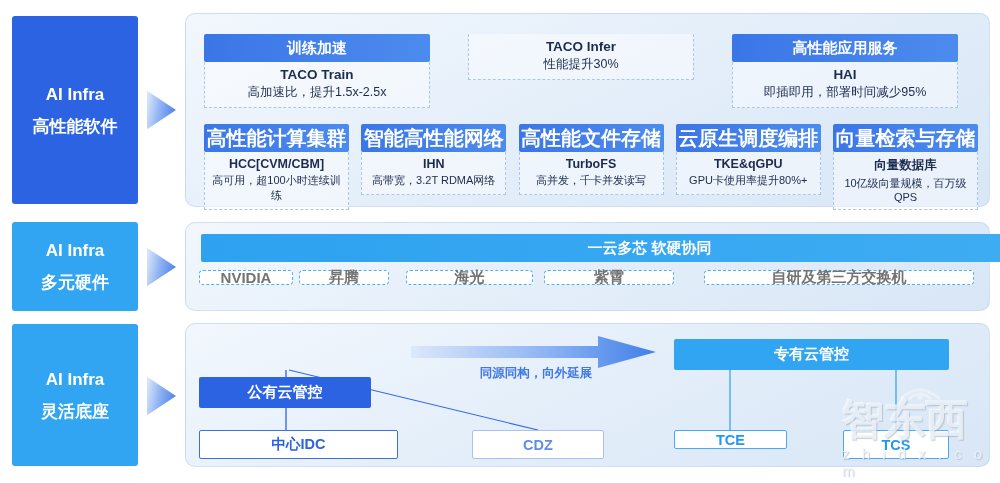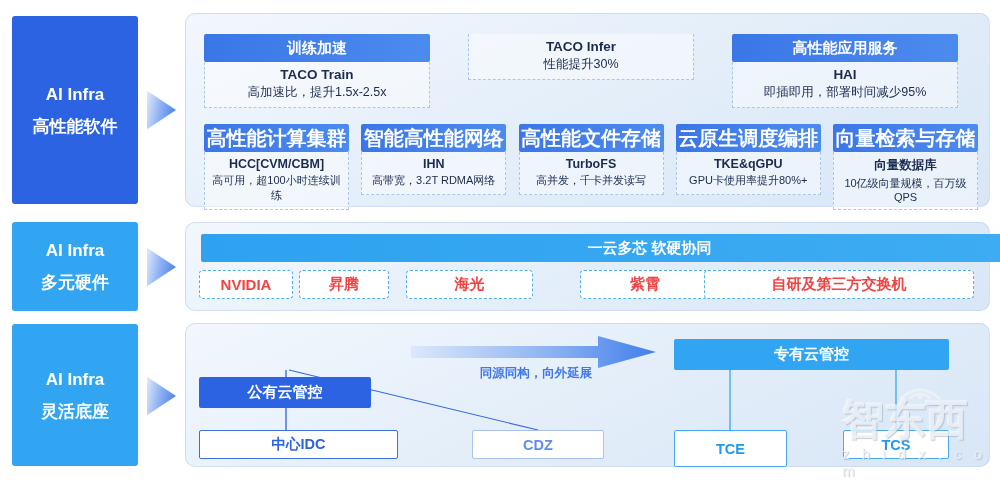--- a/index.html
+++ b/index.html
@@ -46,40 +46,40 @@
     text-align:center;color:var(--navy);padding:5px 2px 6px;}
   .b1{font-size:13.5px;font-weight:600;}
   .b2{font-size:12.5px;margin-top:2px;}
   .row2 .b1{font-size:12.5px;}
   .row2 .b2{font-size:11px;}
 
   
   .hw-bar{position:absolute;left:15px;top:11px;width:897px;height:28px;border-radius:2px;
     background:linear-gradient(90deg,#2EA2F0,#3FADF3);color:#fff;font-weight:700;font-size:15px;
     display:flex;align-items:center;justify-content:center;box-sizing:border-box;}
-  .chip{position:absolute;top:47px;height:29px;background:#fff;border:1.5px dashed var(--cyandash);
+  .chip{position:absolute;top:47px;height:15px;background:#fff;border:1.5px dashed var(--cyandash);
     border-radius:4px;display:flex;align-items:center;justify-content:center;
-    font-size:15px;font-weight:600;color:#ef4444;box-sizing:border-box;}
+    font-size:15px;font-weight:600;color:#737373;box-sizing:border-box;}
   .chip.c0{left:13px;width:94px;}
   .chip.c1{left:113px;width:90px;}
   .chip.c2{left:220px;width:127px;}
-  .chip.c3{left:358px;width:130px;margin-left:36px;}
+  .chip.c3{left:358px;width:130px;}
   .chip.c4{left:518px;width:270px;}
 
   
   .node{position:absolute;display:flex;align-items:center;justify-content:center;
     border-radius:2px;box-sizing:border-box;}
   .node.solid-royal{background:var(--royal);color:#fff;font-weight:700;font-size:15px;margin-top:38px;}
   .node.solid-cyan{background:var(--cyan);color:#fff;font-weight:700;font-size:15px;}
   .node.outline{background:#fff;font-size:14.5px;font-weight:700;}
   .node.pub{left:13px;top:15px;width:172px;height:31px;}
   .node.priv{left:488px;top:15px;width:275px;height:31px;}
   .node.idc{left:13px;top:106px;width:199px;height:29px;border:1px solid #3D6FE0;color:#2B63E3;}
   .node.cdz{left:286px;top:106px;width:132px;height:29px;border:1px solid #A9C2F2;color:#608CEC;font-weight:600;}
-  .node.tce{left:488px;top:106px;width:113px;height:37px;border:1px solid #48ABF1;color:#2098F0;}
+  .node.tce{left:488px;top:106px;width:113px;height:19px;border:1px solid #48ABF1;color:#2098F0;}
   .node.tcs{left:657px;top:106px;width:106px;height:29px;border:1px solid #48ABF1;color:#2098F0;}
   .connectors,.ext-arrow{position:absolute;left:0;top:0;pointer-events:none;}
   .ext-arrow{left:225px;top:6px;}
   .ext-label{position:absolute;left:225px;top:41px;width:250px;text-align:center;
     color:#4178E8;font-size:12.5px;font-weight:600;}
 
   
   .watermark{position:absolute;left:842px;top:381px;width:156px;opacity:.85;}
   .wm-cap{display:block;margin:0 auto -2px;}
   .wm-text{font-size:42px;font-weight:800;line-height:1;color:rgba(236,241,247,.92);

